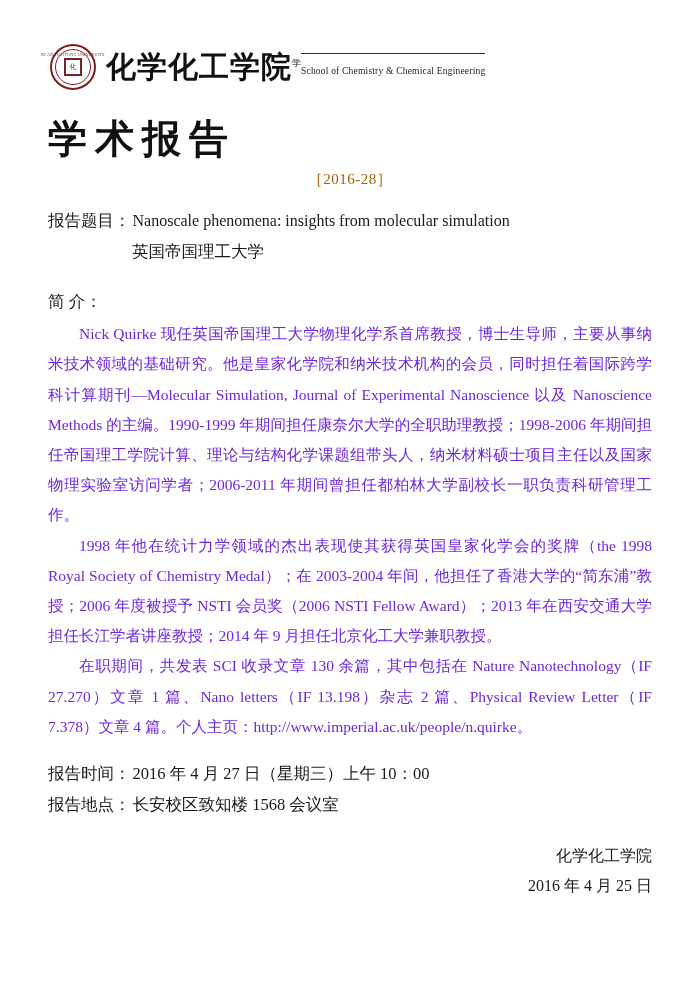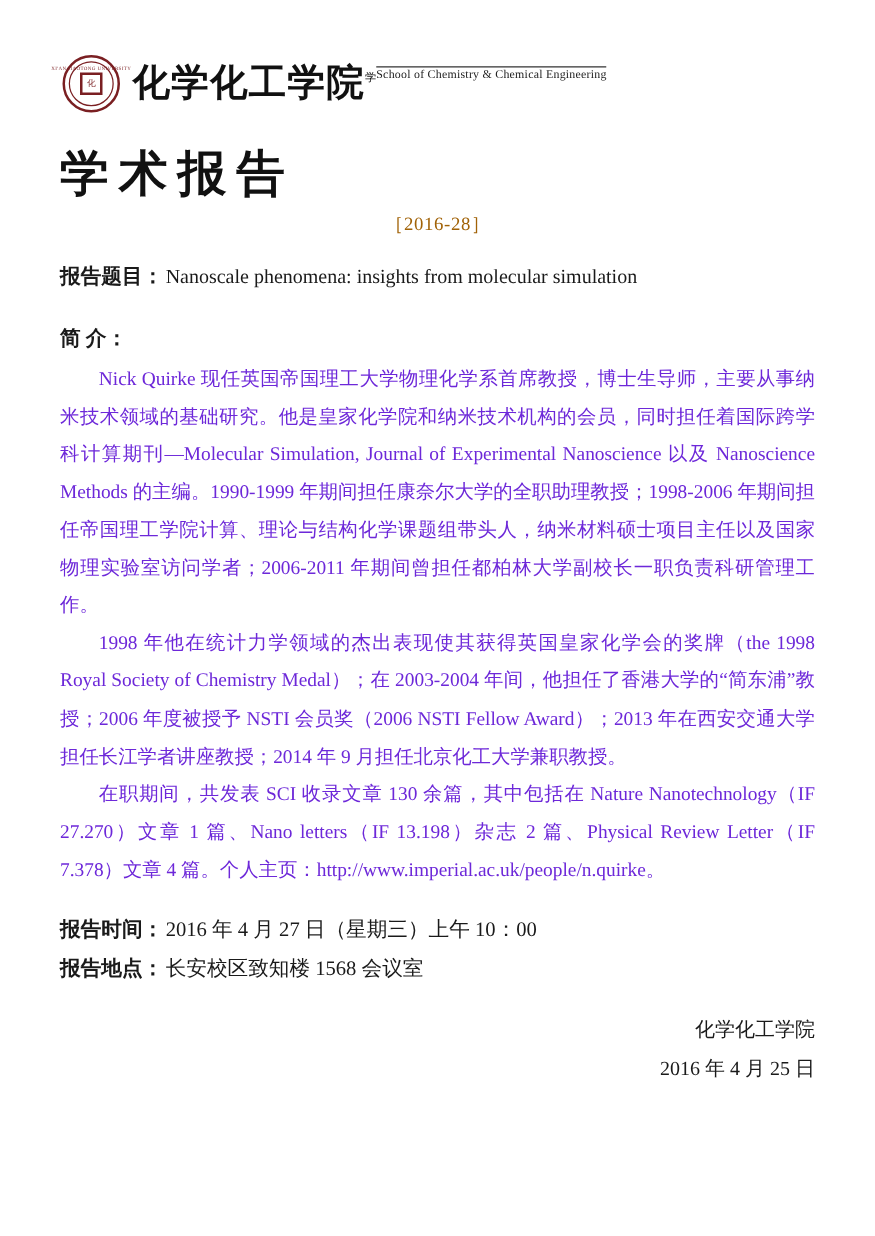--- a/index.html
+++ b/index.html
@@ -87,21 +87,21 @@
     font-weight: normal;
     vertical-align: super;
     letter-spacing: 0;
   }
   .lh-en {
     font-size: 9.5px;
     letter-spacing: 0.2px;
     color: #222;
     margin-top: 2px;
     border-top: 1px solid #333;
-    padding-top: 1px;
+    padding-top: 12px;
     font-family: "Liberation Serif", serif;
   }
 
   
   .doc-title {
     text-align: left;
     font-size: 39px;
     font-weight: bold;
     letter-spacing: 8px;
     margin: 22px 0 4px 0;
@@ -117,21 +117,21 @@
   }
 
   
   .field-row {
     font-size: 16.5px;
     line-height: 1.9;
     display: flex;
     align-items: baseline;
   }
   .field-label {
-    font-weight: bold;
+    font-weight: normal;
     white-space: nowrap;
     flex: 0 0 auto;
     text-align: center;
   }
   .field-value {
     margin-left: 2px;
   }
   .field-value.en { font-size: 16px; }
   .affil {
     font-size: 16.5px;
@@ -185,20 +185,21 @@
 
   <div class="doc-title">学术报告</div>
   <div class="doc-number">［2016-28］</div>
 
   <div class="field-row">
     <span class="field-label">报告题目：</span>
     <span class="field-value en">Nanoscale phenomena: insights from molecular simulation</span>
   </div>
 
 
+  <div class="affil">英国帝国理工大学</div>
 
   <div class="field-row intro">
     <span class="field-label">简  介：</span>
   </div>
 
   <div class="body">
     <p class="para">Nick Quirke 现任英国帝国理工大学物理化学系首席教授，博士生导师，主要从事纳米技术领域的基础研究。他是皇家化学院和纳米技术机构的会员，同时担任着国际跨学科计算期刊—Molecular Simulation, Journal of Experimental Nanoscience 以及 Nanoscience Methods 的主编。1990-1999 年期间担任康奈尔大学的全职助理教授；1998-2006 年期间担任帝国理工学院计算、理论与结构化学课题组带头人，纳米材料硕士项目主任以及国家物理实验室访问学者；2006-2011 年期间曾担任都柏林大学副校长一职负责科研管理工作。</p>
     <p class="para">1998 年他在统计力学领域的杰出表现使其获得英国皇家化学会的奖牌（the 1998 Royal Society of Chemistry Medal）；在 2003-2004 年间，他担任了香港大学的“简东浦”教授；2006 年度被授予 NSTI 会员奖（2006 NSTI Fellow Award）；2013 年在西安交通大学担任长江学者讲座教授；2014 年 9 月担任北京化工大学兼职教授。</p>
     <p class="para">在职期间，共发表 SCI 收录文章 130 余篇，其中包括在 Nature Nanotechnology（IF 27.270）文章 1 篇、Nano letters（IF 13.198）杂志 2 篇、Physical Review Letter（IF 7.378）文章 4 篇。个人主页：http://www.imperial.ac.uk/people/n.quirke。</p>
   </div>

